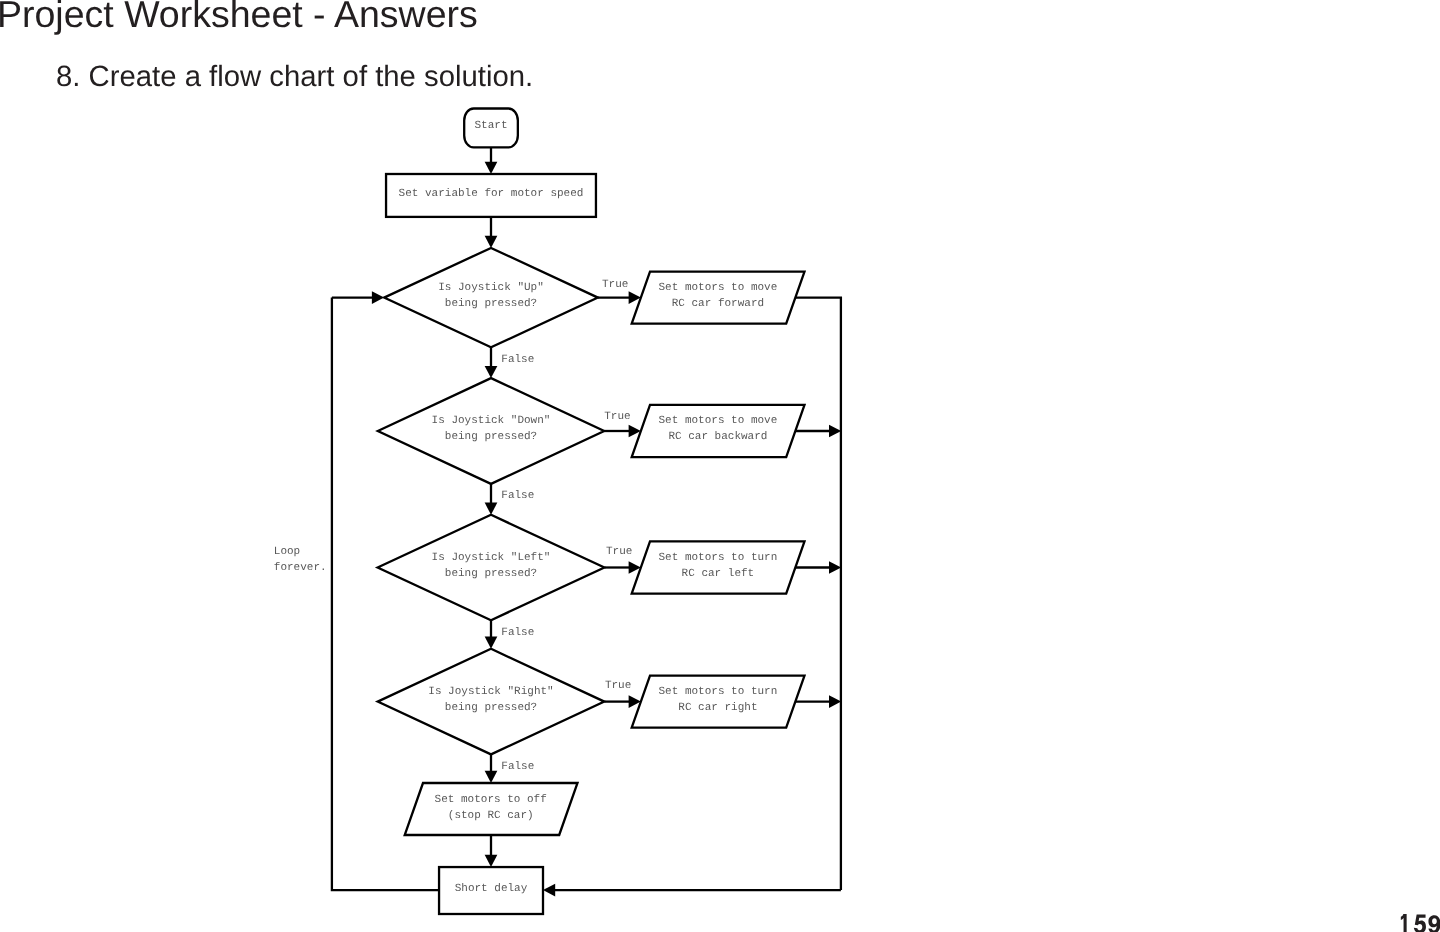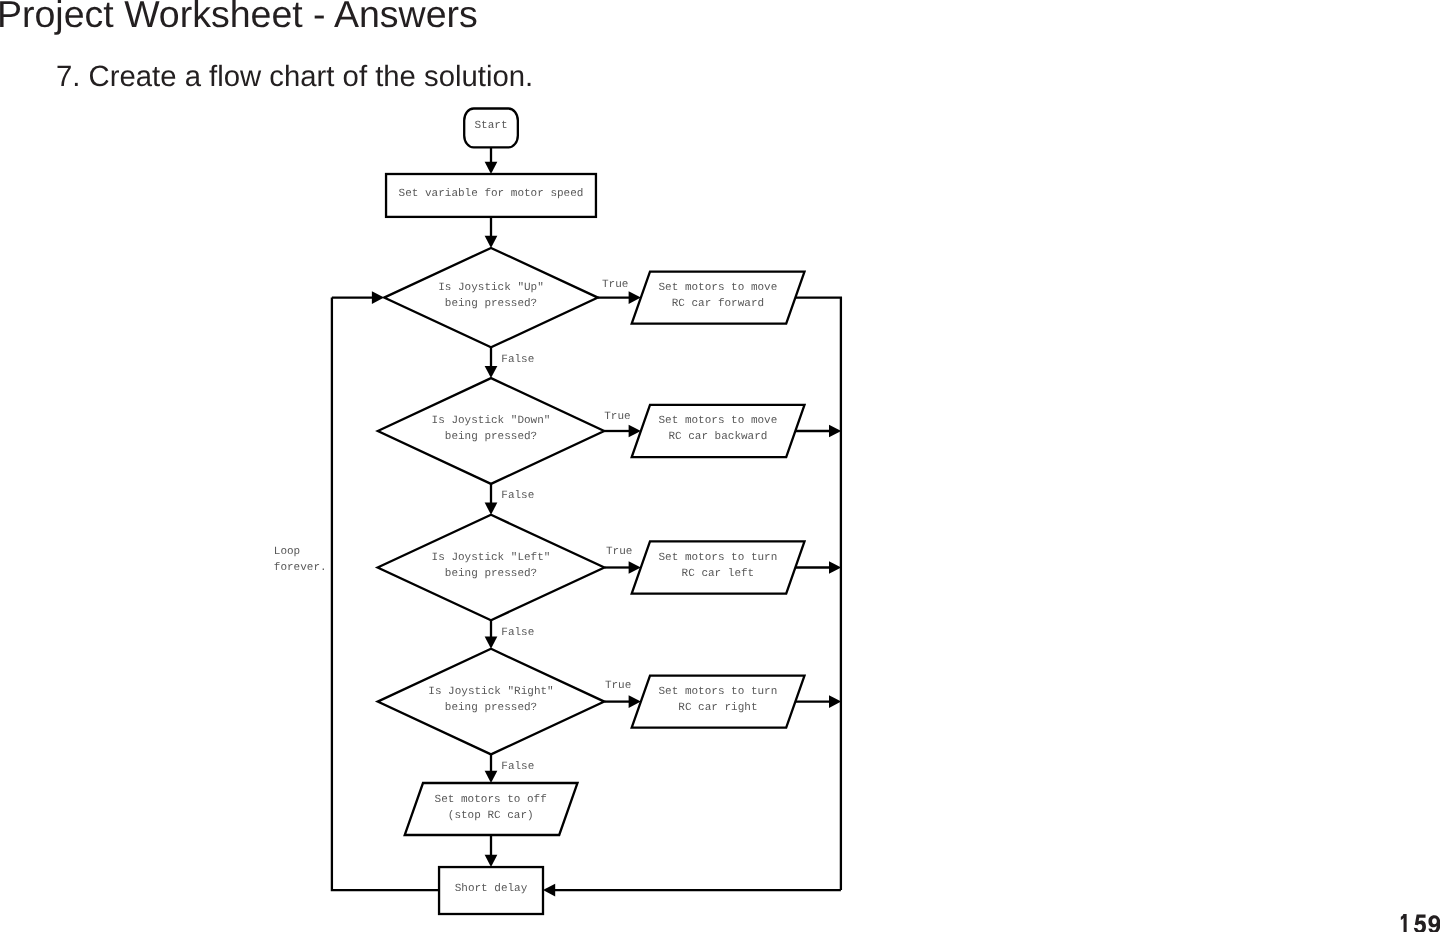--- a/index.html
+++ b/index.html
@@ -36,21 +36,21 @@
   svg#chart text { font-family:"Liberation Mono", monospace; font-size:11px; fill:#585858; }
   svg#chart .shape { fill:#ffffff; stroke:#000000; stroke-width:2.3; }
   svg#chart .ln { stroke:#000000; stroke-width:2.3; fill:none; }
   svg#chart .ahead { fill:#000000; stroke:none; }
 </style>
 </head>
 <body>
 
 <div id="page">
   <div class="heading">Project Worksheet - Answers</div>
-  <div class="question">7. Create a flow chart of the solution.</div>
+  <div class="question">8. Create a flow chart of the solution.</div>
   <div class="pagenum">
     <span class="sr">159</span>
     <svg class="pagenum-svg" viewBox="0 0 1668 716" aria-hidden="true">
       <g fill="#231f20" fill-rule="evenodd" transform="translate(0,716) scale(1,-1)">
         <path d="M 330 0 L 330 716 L 205 716 C 192 669 160 632 108 608 L 108 489 C 152 507 187 533 212 568 L 212 0 Z"></path>
         <path transform="translate(556,0)" d="M 48 189 L 183 175 C 191 124 229 96 277 96 C 334 96 372 143 372 218 C 372 288 334 331 279 331 C 246 331 218 317 196 290 L 86 306 L 156 700 L 496 700 L 496 574 L 254 574 L 232 442 C 265 459 299 467 335 467 C 437 467 512 384 512 222 C 512 76 423 -12 279 -12 C 152 -12 69 56 48 189 Z"></path>
         <path transform="translate(1112,0)" d="M 52 166 L 186 151 C 191 111 220 89 261 89 C 327 89 358 148 365 267 C 332 228 286 208 237 208 C 135 208 50 289 50 429 C 50 577 143 667 275 667 C 419 667 510 555 510 335 C 510 104 413 -12 268 -12 C 152 -12 72 45 52 166 Z M 189 437 C 189 508 226 552 281 552 C 333 552 369 508 369 438 C 369 366 332 322 279 322 C 226 322 189 366 189 437 Z"></path>
       </g>
     </svg>
   </div>

